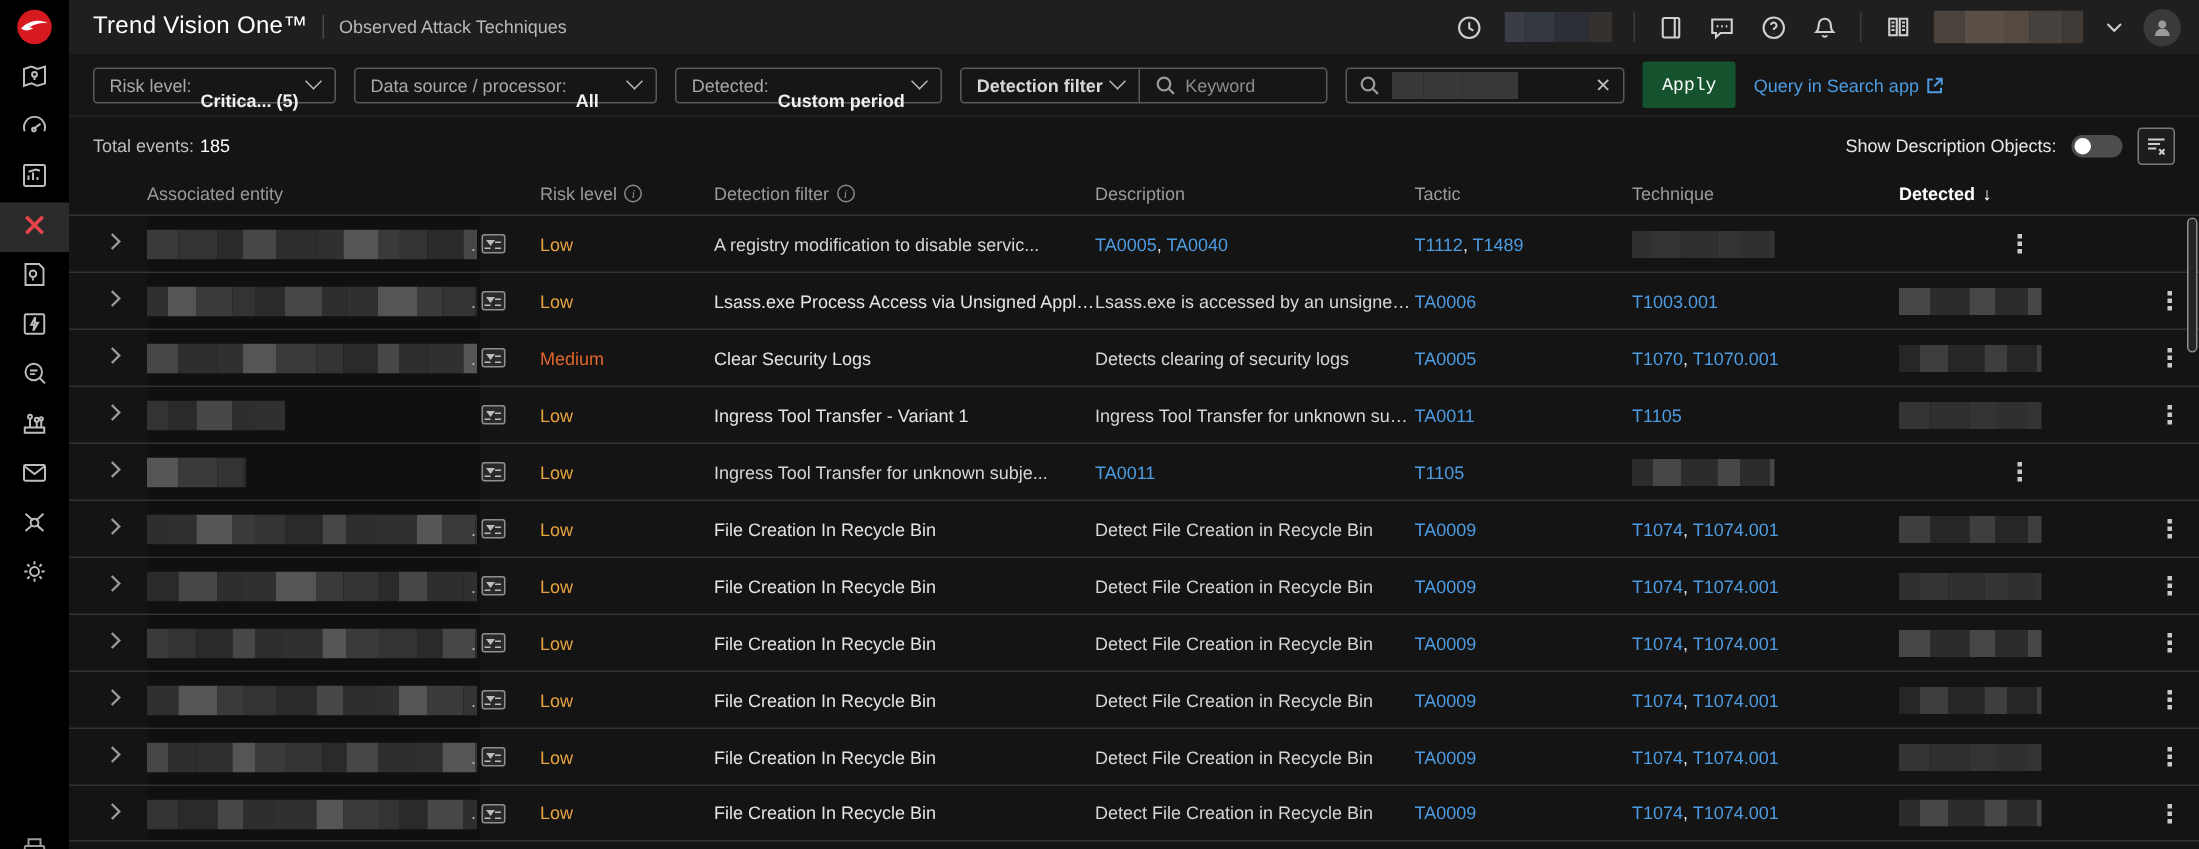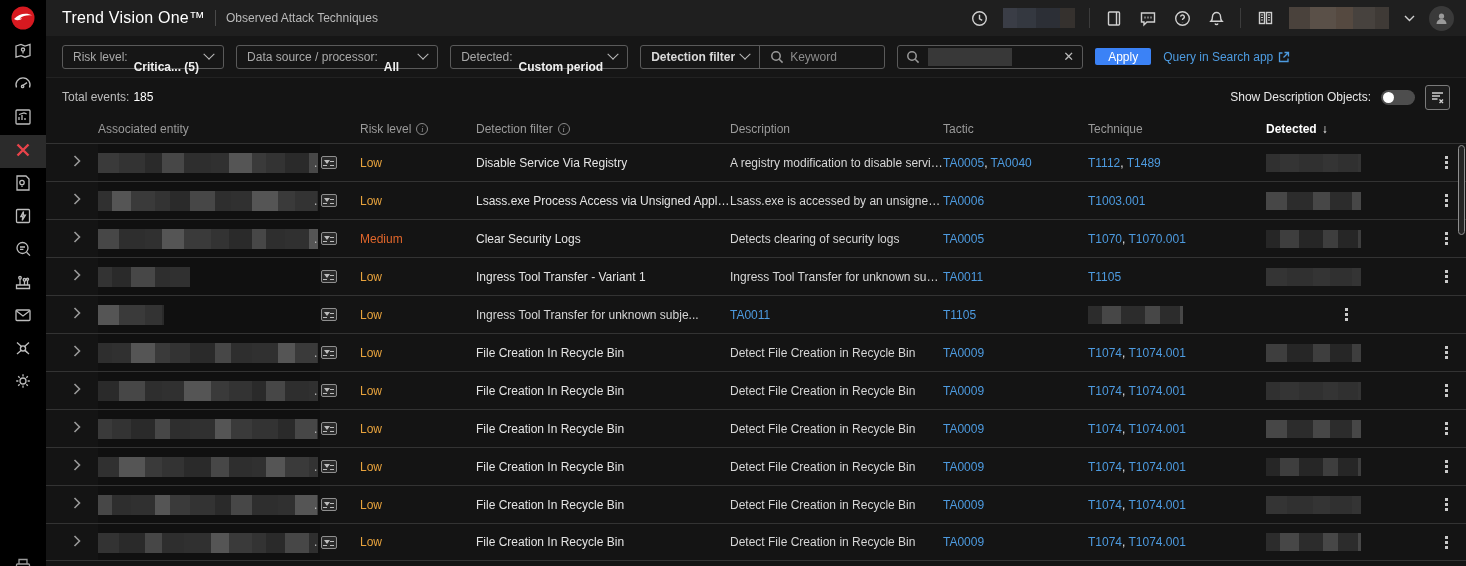--- a/index.html
+++ b/index.html
@@ -44,22 +44,22 @@
     transform:rotate(45deg) translate(-2px,-2px);}
   .chip-group{display:flex;align-items:stretch;border:1px solid #5a5a5a;border-radius:3px;height:24px;}
   .chip-group .part{display:flex;align-items:center;gap:6px;padding:0 10px;}
   .chip-group .part.first{border-right:1px solid #5a5a5a;cursor:pointer;}
   .kw-input{background:transparent;border:none;outline:none;color:#ddd;width:84px;font-size:12px;
     font-family:"Liberation Sans",sans-serif;}
   .kw-input::placeholder{color:#8d8d8d;}
   .searchbox{display:flex;align-items:center;gap:8px;border:1px solid #5a5a5a;border-radius:3px;
     height:24px;padding:0 8px;width:186px;}
   .searchbox .x{margin-left:auto;color:#bbb;font-size:13px;cursor:pointer;}
-  .btn-apply{height:17px;padding:0 13px;background:#3b82f6;border:none;border-radius:2px;
-    color:#fff;font-size:12px;font-family:Liberation Sans, sans-serif;cursor:pointer;}
+  .btn-apply{height:31px;padding:0 13px;background:#14532d;border:none;border-radius:2px;
+    color:#fff;font-size:12px;font-family:Liberation Mono, monospace;cursor:pointer;}
   .query-link{display:flex;align-items:center;gap:5px;color:#4d9be0;cursor:pointer;white-space:nowrap;}
   .mag{width:14px;height:14px;flex:0 0 auto;}
   .mag svg{stroke:#9a9a9a;fill:none;stroke-width:1.5;}
 
   
   .summary{position:absolute;left:46px;top:79px;width:1420px;height:36px;display:flex;
     align-items:center;padding:0 16px;}
   .summary .lbl{color:#bdbdbd;}
   .summary .cnt{color:#fff;margin-left:4px;}
   .sum-right{margin-left:auto;display:flex;align-items:center;gap:10px;}
@@ -390,21 +390,20 @@
               <span style="width: 19px; background: rgb(51, 51, 51);"></span>
               <span style="width: 24px; background: rgb(42, 42, 42);"></span>
               <span style="width: 9px; background: rgb(71, 71, 71);"></span>
             </span>
         <span class="entity-end">
           <span class="entity-dot">.</span>
           <span class="etype"></span>
         </span>
       </div>
       <div class="cell c-risk" style="color: rgb(232, 163, 61);">Low</div>
-      <div class="cell c-filter">Disable Service Via Registry</div>
       <div class="cell c-desc">A registry modification to disable servic...</div>
       <div class="cell c-tactic"><a class="lnk">TA0005</a>, <a class="lnk">TA0040</a></div>
       <div class="cell c-technique"><a class="lnk">T1112</a>, <a class="lnk">T1489</a></div>
       <div class="cell c-detected">
             <span class="mosaic m-detected">
               <span style="width: 14px; background: rgb(48, 48, 48);"></span>
               <span style="width: 19px; background: rgb(52, 52, 52);"></span>
               <span style="width: 24px; background: rgb(48, 48, 48);"></span>
               <span style="width: 15px; background: rgb(52, 52, 52);"></span>
               <span style="width: 20px; background: rgb(48, 48, 48);"></span>

